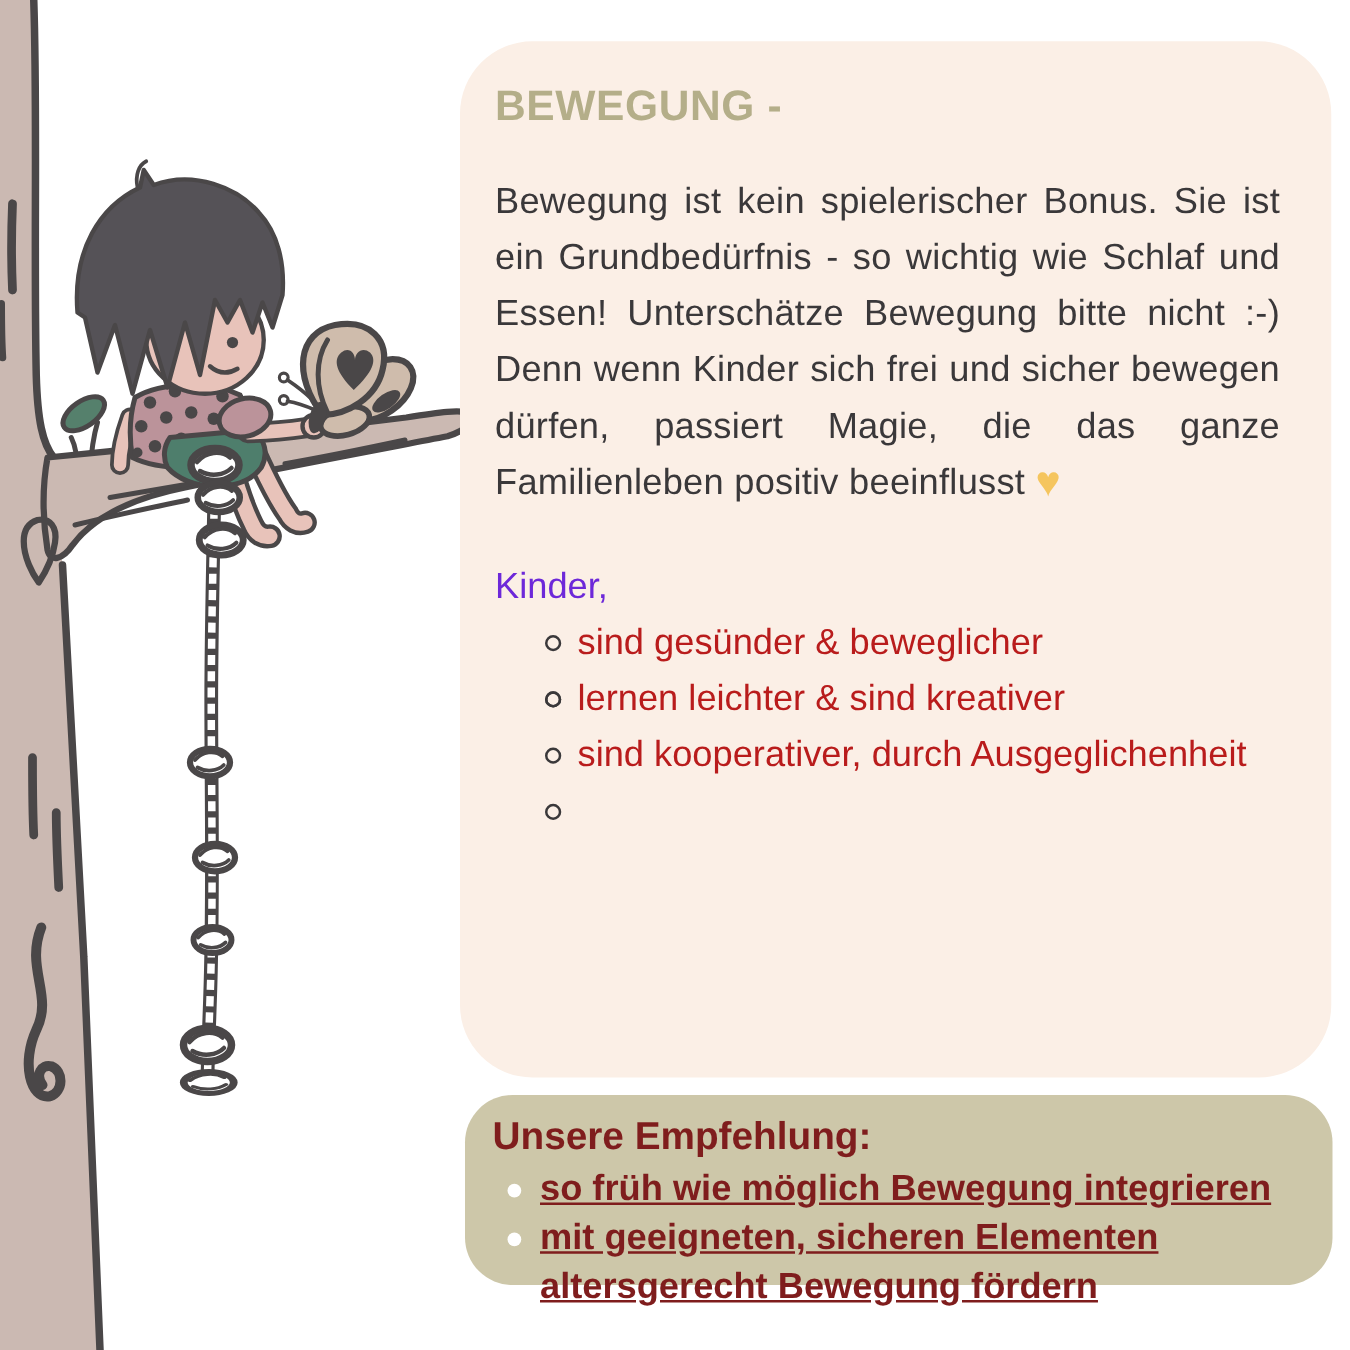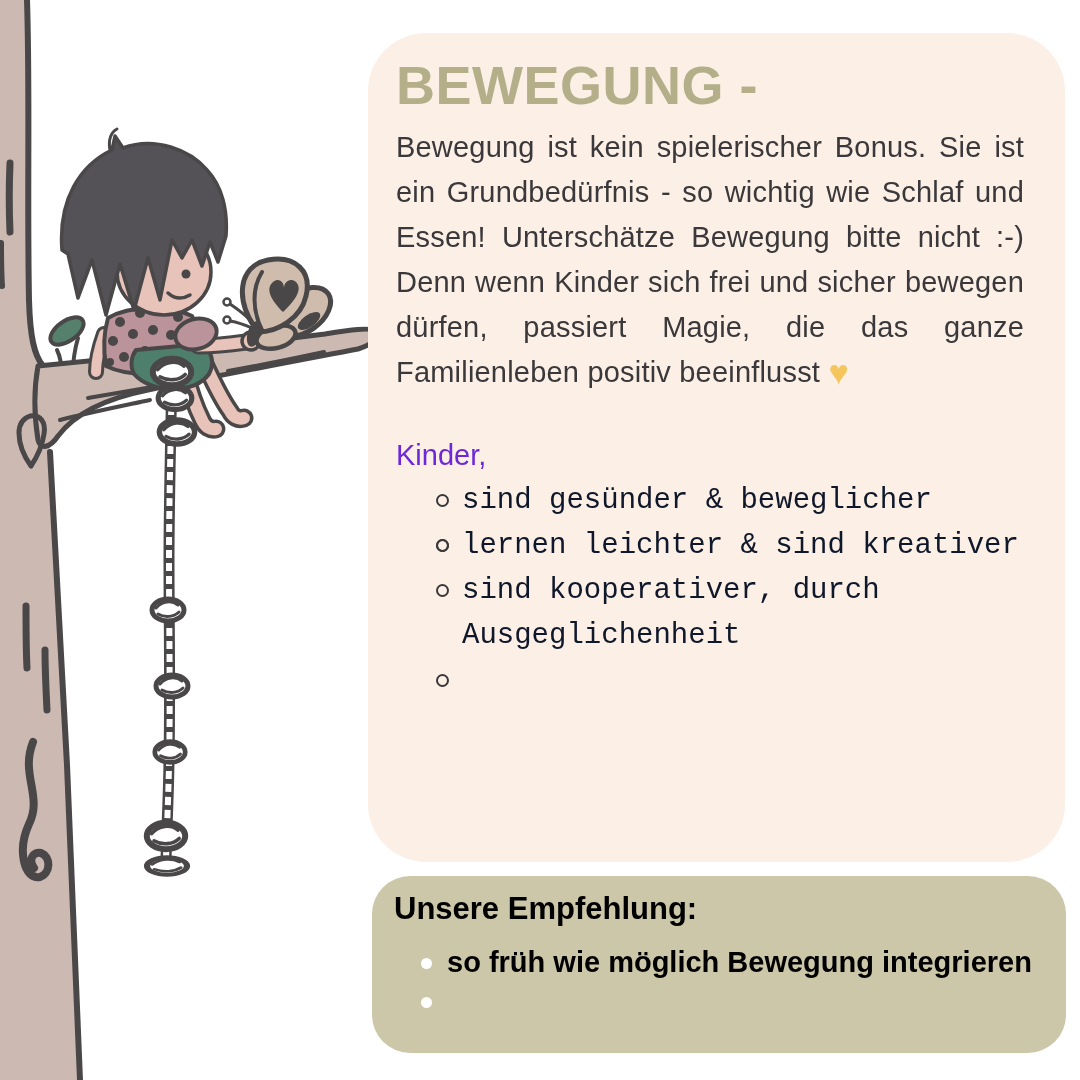--- a/index.html
+++ b/index.html
@@ -9,46 +9,46 @@
   }
   .illustration{position:absolute;left:0;top:0;width:390px;height:1080px;}
 
   
   .info-card{
     position:absolute;left:368px;top:33px;width:697px;height:829px;
     box-sizing:border-box;background:#FBEFE6;border-radius:58px;
     padding:22px 30px 0 28px;
   }
   .title{
-    font-weight:800;font-size:54px;line-height:60px;letter-spacing:.5px;
+    font-weight:800;font-size:34px;line-height:60px;letter-spacing:.5px;
     color:#B4AE89;font-family:"Liberation Sans",sans-serif;
   }
   .body-text{
-    margin-top:10px;font-size:29px;line-height:45px;color:#3A383A;
+    margin-top:24px;font-size:29px;line-height:45px;color:#3A383A;
     text-align:justify;letter-spacing:.2px;width:628px;
   }
   .heart{color:#F5C55E;font-size:34px;vertical-align:-2px;}
   .list-intro{margin-top:38px;font-size:29px;line-height:45px;color:#6d28d9;}
   .benefit-list{margin:0;padding:0;list-style:none;}
   .benefit-list li{
-    position:relative;padding-left:66px;font-size:29px;line-height:45px;color:#0f172a;font-family:Liberation Mono, monospace;
+    position:relative;padding-left:66px;font-size:29px;line-height:45px;color:#b91c1c;
   }
   .hollow-bullet{
     position:absolute;left:40px;top:16px;width:9px;height:9px;
     border:2.5px solid #3A383A;border-radius:50%;
   }
 
   
   .reco-card{
-    position:absolute;left:372px;top:876px;width:694px;height:177px;
+    position:absolute;left:372px;top:876px;width:694px;height:152px;
     box-sizing:border-box;background:#CDC7A9;border-radius:38px;
-    padding:13px 24px 0 22px;color:#000000;
+    padding:13px 24px 0 22px;color:#7f1d1d;
   }
   .reco-heading{font-size:31px;line-height:39px;font-weight:700;margin-bottom:4px;}
-  .reco-list{margin:15px;padding:0;list-style:none;}
+  .reco-list{margin:0;padding:0;list-style:none;text-decoration:underline;}
   .reco-list li{
     position:relative;padding-left:38px;font-size:29px;line-height:39px;
     font-weight:700;width:600px;
   }
   .solid-bullet{
     position:absolute;left:12px;top:15px;width:11px;height:11px;
     border-radius:50%;background:#ffffff;
   }
 </style>
 </head>
@@ -183,17 +183,17 @@
       <li><span class="hollow-bullet"></span><span>lernen leichter &amp; sind kreativer</span></li>
       <li><span class="hollow-bullet"></span><span>sind kooperativer, durch Ausgeglichenheit</span></li>
       <li><span class="hollow-bullet"></span></li>
     </ul>
   </div>
 
   <div class="reco-card">
     <div class="reco-heading">Unsere Empfehlung:</div>
     <ul class="reco-list">
       <li><span class="solid-bullet"></span><span>so früh wie möglich Bewegung integrieren</span></li>
-      <li><span class="solid-bullet"></span></li>
+      <li><span class="solid-bullet"></span><span>mit geeigneten, sicheren Elementen altersgerecht Bewegung fördern</span></li>
     </ul>
   </div>
 
 </div>
 
 </body></html>

